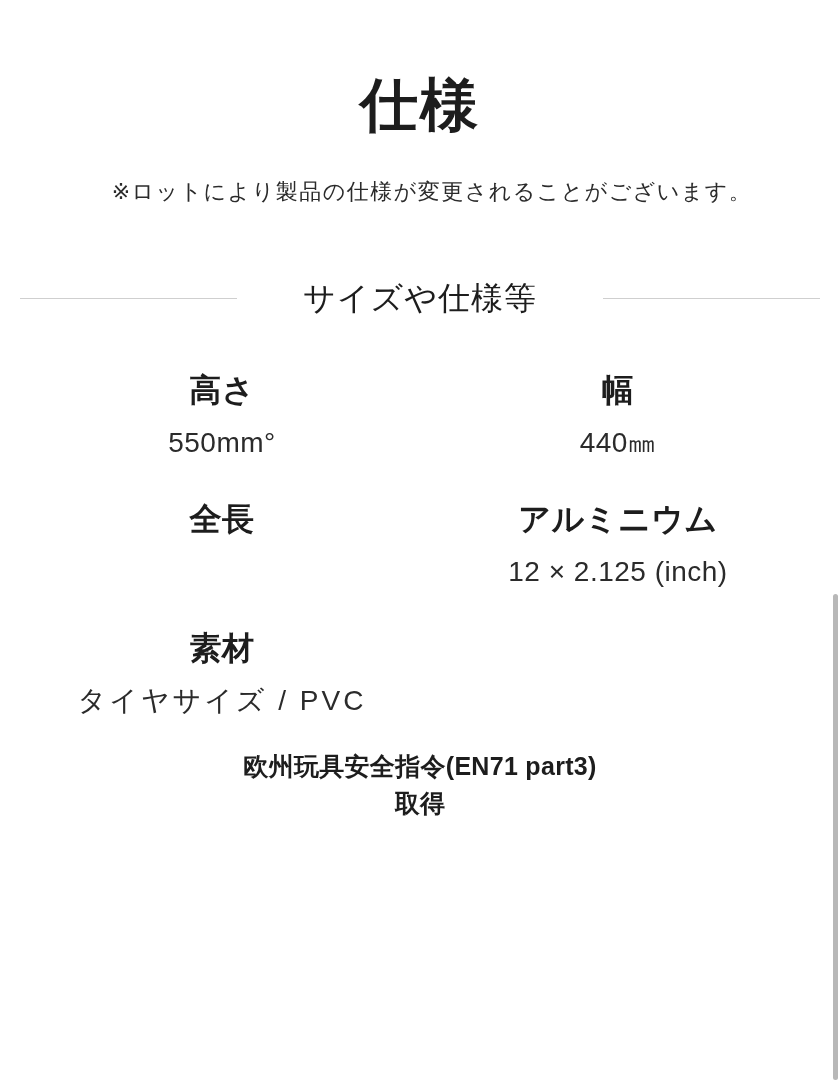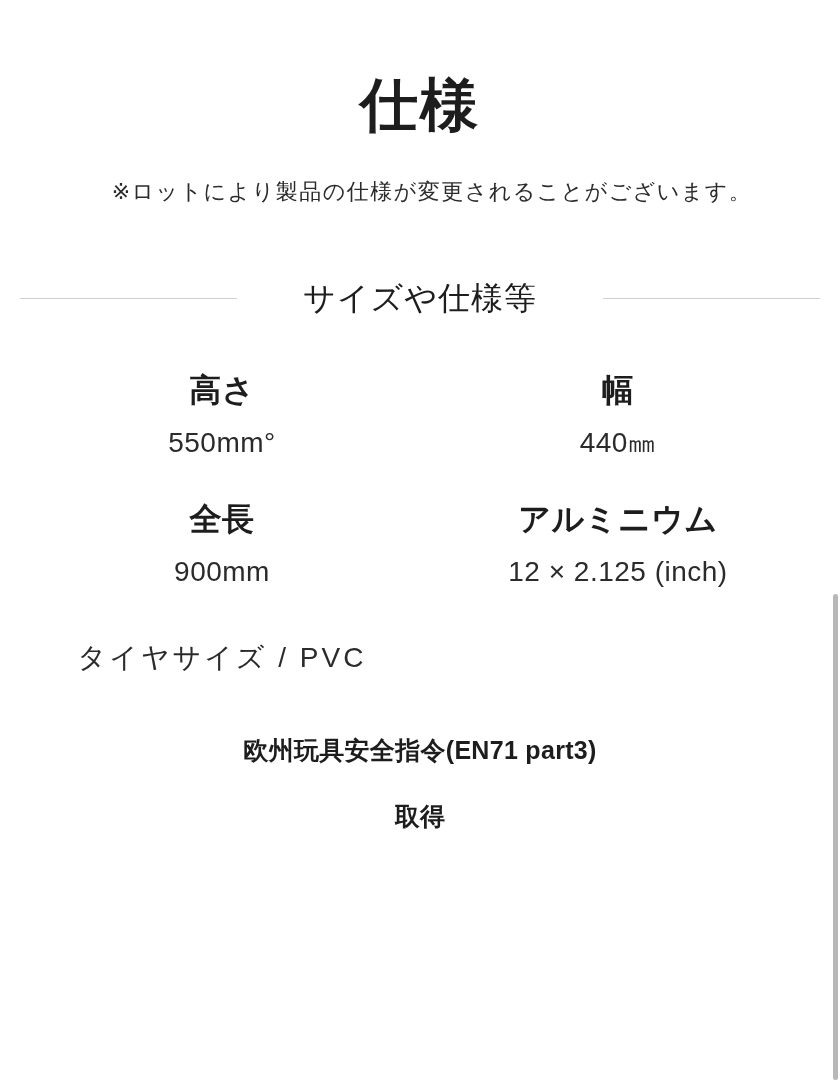--- a/index.html
+++ b/index.html
@@ -106,21 +106,20 @@
     grid-column: 1 / span 2;
     text-align: center;
     padding: 6px 6px 0 6px;
   }
   .spec-full .label {
     font-size: 25px;
     font-weight: 700;
     color: #1d1d1d;
     line-height: 1.5;
     letter-spacing: 0.3px;
-    margin-top: 28px;
   }
 
   
   .scrollbar-track {
     position: absolute;
     top: 0;
     right: 2px;
     width: 5px;
     height: 1080px;
   }
@@ -156,30 +155,30 @@
       <div class="value">550mm°</div>
     </div>
 
     <div class="spec-cell">
       <div class="label">幅</div>
       <div class="value">440㎜</div>
     </div>
 
     <div class="spec-cell">
       <div class="label">全長</div>
-      <div class="value">900mm</div>
     </div>
 
     <div class="spec-cell">
       <div class="label">アルミニウム</div>
       <div class="value">12 × 2.125 (inch)</div>
     </div>
 
 
     <div class="spec-cell">
+      <div class="label">素材</div>
       <div class="value spaced">タイヤサイズ / PVC</div>
     </div>
 
 
 
     <div class="spec-full">
       <div class="label">欧州玩具安全指令(EN71 part3)</div>
       <div class="label">取得</div>
     </div>
 

